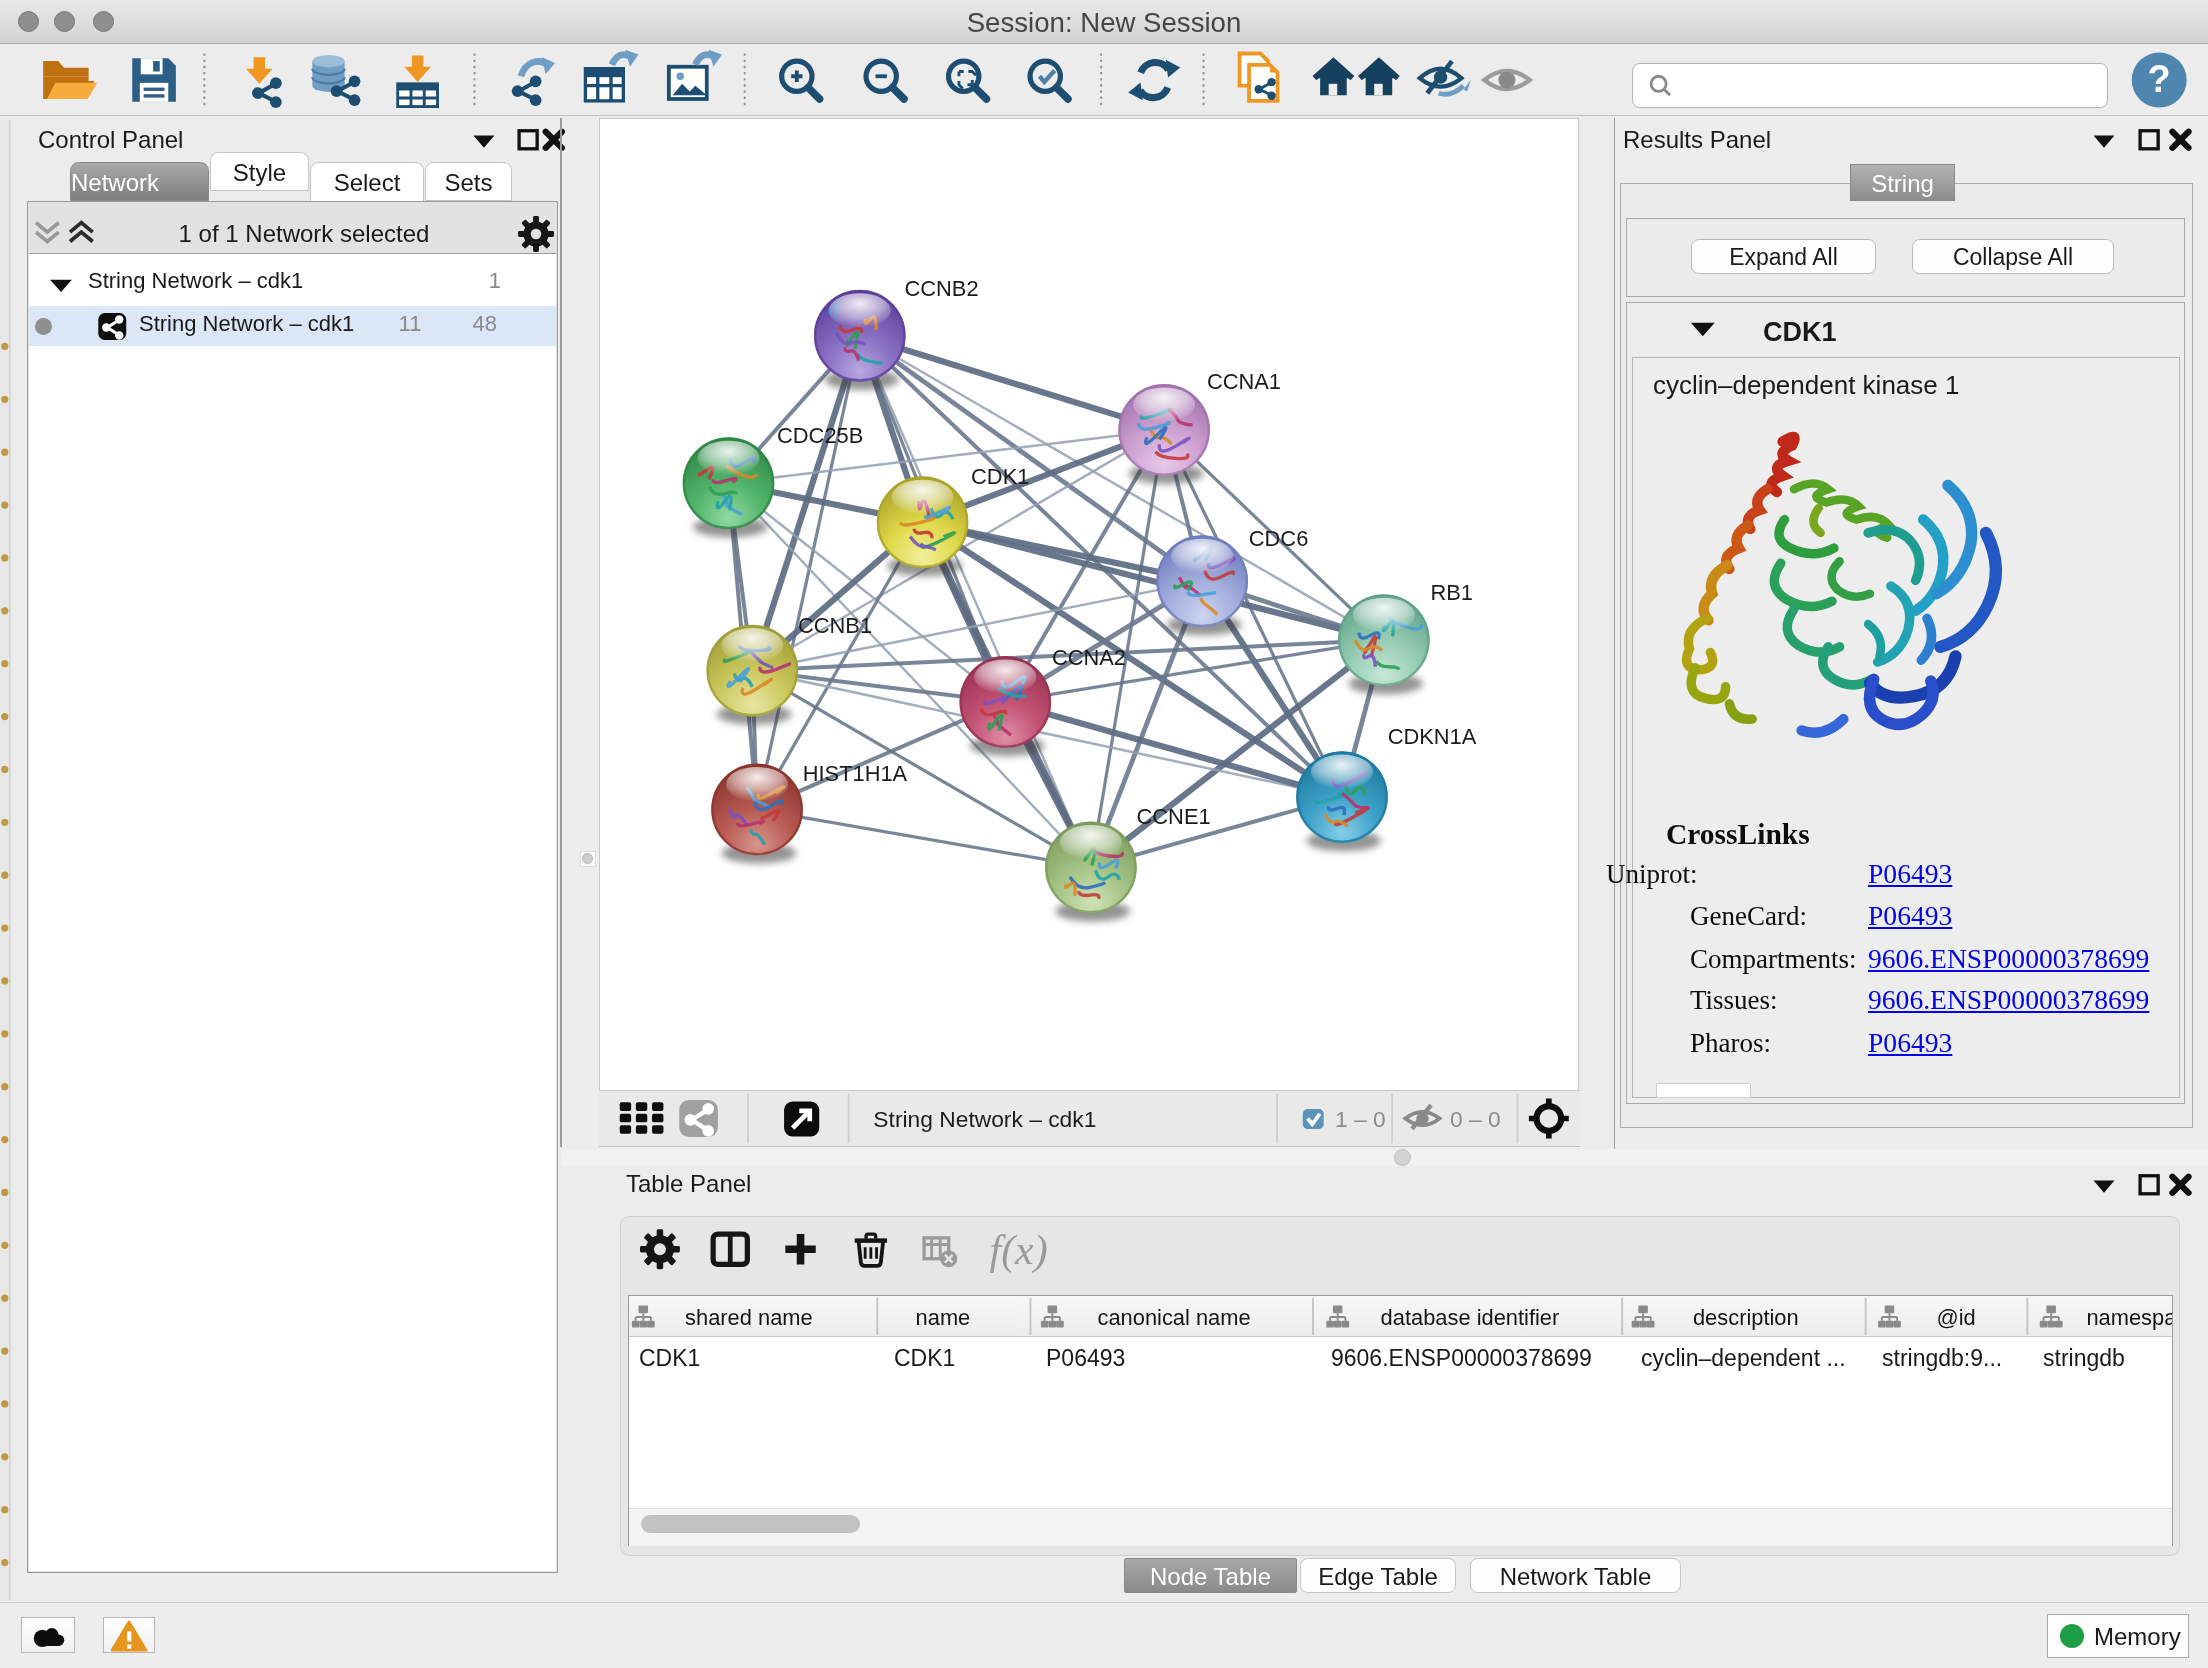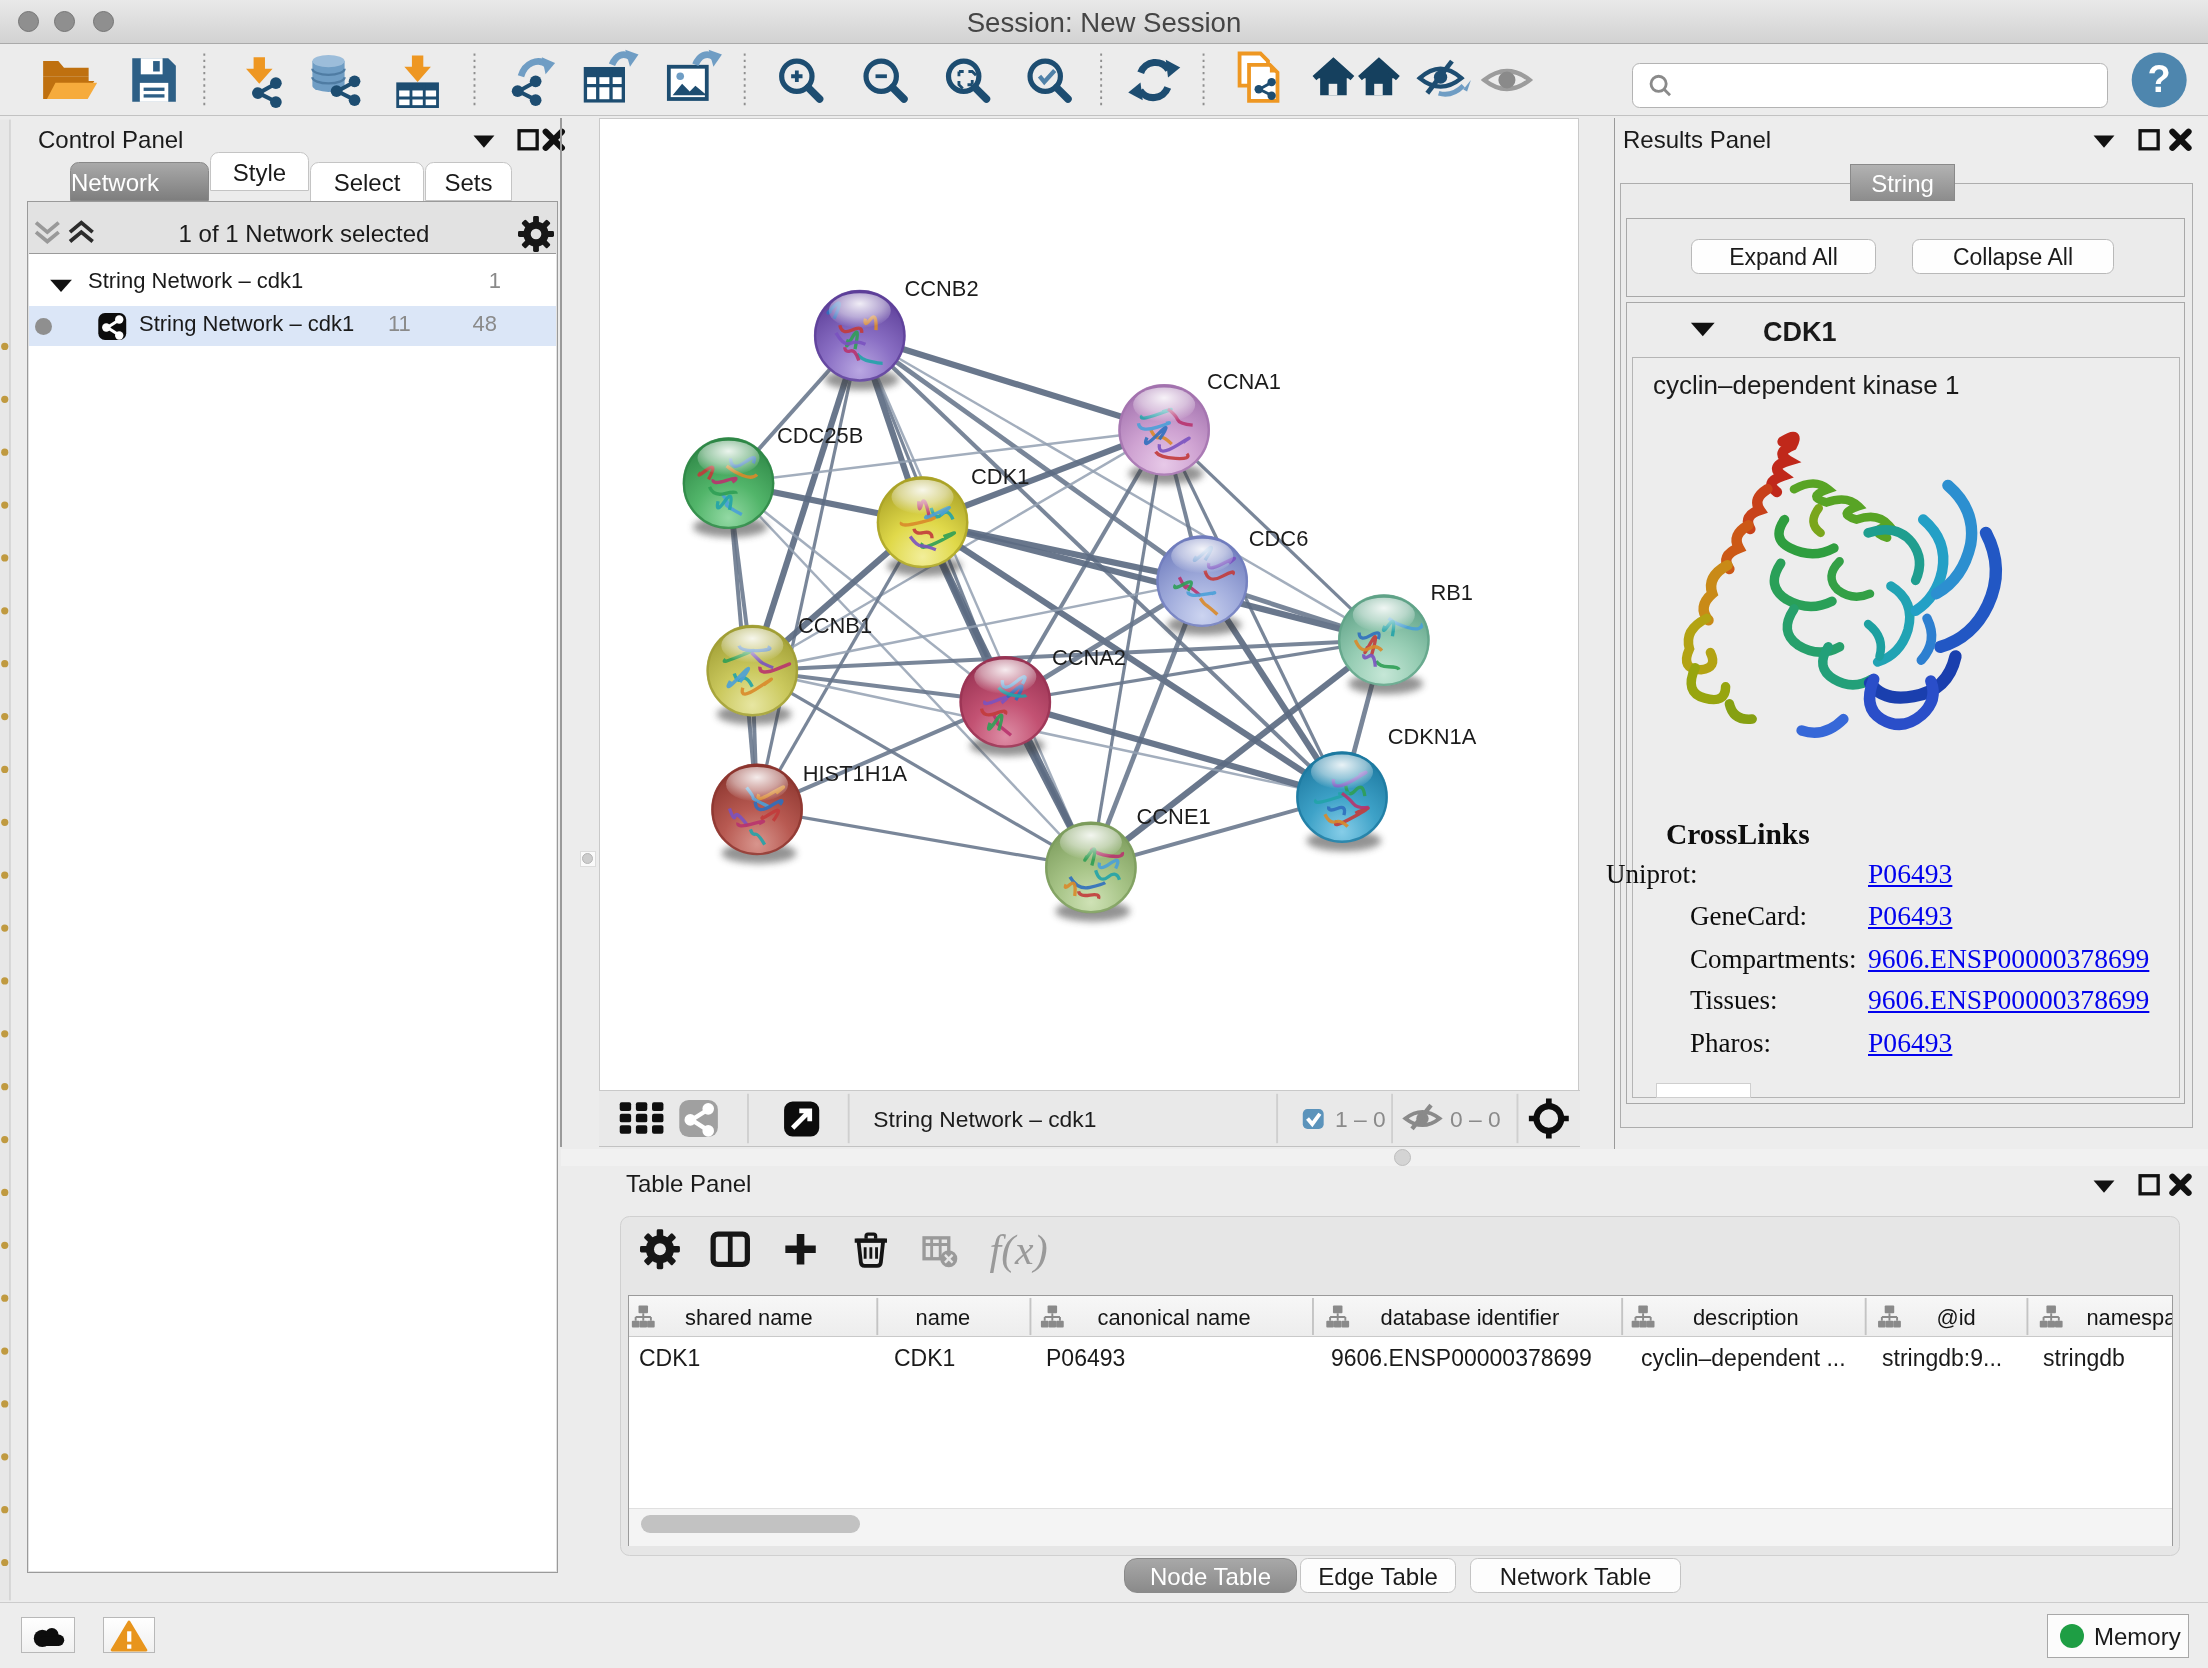--- a/index.html
+++ b/index.html
@@ -253,21 +253,21 @@
       <g stroke="#ffffff" stroke-width="3.3600000000000003" fill="#ffffff">
         <line x1="9.75" y1="15.05" x2="21.3" y2="7.699999999999999"></line>
         <line x1="9.75" y1="15.05" x2="21.3" y2="22.4"></line>
         <circle cx="8.7" cy="15.05" r="4.41" stroke="none"></circle>
         <circle cx="22.35" cy="6.6499999999999995" r="4.41" stroke="none"></circle>
         <circle cx="22.35" cy="23.450000000000003" r="4.41" stroke="none"></circle>
       </g>
     </g>
   </svg>
 <div class="abs t" style="left:139px;top:311px;font-size:22px">String Network – cdk1</div>
-<div class="abs" style="left:388px;top:311px;width:44px;text-align:left;font-size:22px;color:#8a8a8a">11</div>
+<div class="abs" style="left:388px;top:311px;width:44px;text-align:center;font-size:22px;color:#8a8a8a">11</div>
 <div class="abs" style="left:453px;top:311px;width:44px;text-align:right;font-size:22px;color:#8a8a8a">48</div>
 
 <div class="abs" style="left:560px;top:118px;width:1.9px;height:1029px;background:#9a9a9a"></div>
 <div class="abs" style="left:580px;top:851px;width:16px;height:16px;background:#fafafa;border:1px solid #dcdcdc"></div>
 <div class="abs" style="left:582px;top:853px;width:11.4px;height:11.4px;border-radius:50%;background:#cdcdcd;border:1px solid #b5b5b5"></div>
 
 <div class="abs" style="left:599px;top:118px;width:980px;height:972px;background:#ffffff;border:1px solid #c9c9c9;border-bottom:none"></div>
 <svg width="980" height="973" viewBox="630 123 1030 1023" style="position:absolute;left:599px;top:117px" xmlns="http://www.w3.org/2000/svg">
 <defs>
 <radialGradient id="gloss" cx="50%" cy="30%" r="70%">
@@ -774,21 +774,21 @@
 <div class="abs t" style="left:894px;top:1345px;font-size:23px">CDK1</div>
 <div class="abs t" style="left:1046px;top:1345px;font-size:23px">P06493</div>
 <div class="abs t" style="left:1331px;top:1345px;font-size:23px">9606.ENSP00000378699</div>
 <div class="abs t" style="left:1641px;top:1345px;font-size:23px">cyclin–dependent ...</div>
 <div class="abs t" style="left:1882px;top:1345px;font-size:23px">stringdb:9...</div>
 <div class="abs t" style="left:2043px;top:1345px;font-size:23px">stringdb</div>
 
 <div class="abs" style="left:629px;top:1508px;width:1543px;height:38px;background:#f4f4f4;border-top:1px solid #e0e0e0"></div>
 <div class="abs" style="left:641px;top:1515px;width:219px;height:18px;background:#c2c2c2;border-radius:9.5px"></div>
 
-<div class="abs" style="left:1124px;top:1558px;width:173px;height:35px;background:linear-gradient(#a8a8a8,#8a8a8a);border:1px solid #8a8a8a;border-radius:13px;color:#fff;font-size:24px;text-align:center;line-height:35px">Node Table</div>
+<div class="abs" style="left:1124px;top:1558px;width:173px;height:35px;background:linear-gradient(#a8a8a8,#8a8a8a);border:1px solid #8a8a8a;border-radius:2px;color:#fff;font-size:24px;text-align:center;line-height:35px">Node Table</div>
 <div class="abs t" style="left:1300px;top:1558px;width:156px;height:35px;background:#fdfdfd;border:1px solid #c4c4c4;border-radius:7.6px;font-size:24px;text-align:center;line-height:35px">Edge Table</div>
 <div class="abs t" style="left:1470px;top:1558px;width:211px;height:35px;background:#fdfdfd;border:1px solid #c4c4c4;border-radius:7.6px;font-size:24px;text-align:center;line-height:35px">Network Table</div>
 
 <div class="abs" style="left:0;top:1602px;width:2208px;height:67px;background:#ededed;border-top:1.9px solid #cccccc"></div>
 <div class="abs" style="left:21px;top:1617px;width:54px;height:36px;background:linear-gradient(#ffffff,#f0f0f0);border:1.9px solid #b8b8b8"></div>
 <svg class="abs" style="left:28.5px;top:1623px" width="40" height="27" xmlns="http://www.w3.org/2000/svg" viewBox="0 0 42 28">
 <g fill="#0d0d0d">
       <circle cx="14" cy="16" r="9"></circle>
       <circle cx="24" cy="12" r="7"></circle>
       <circle cx="31" cy="18" r="6"></circle>

